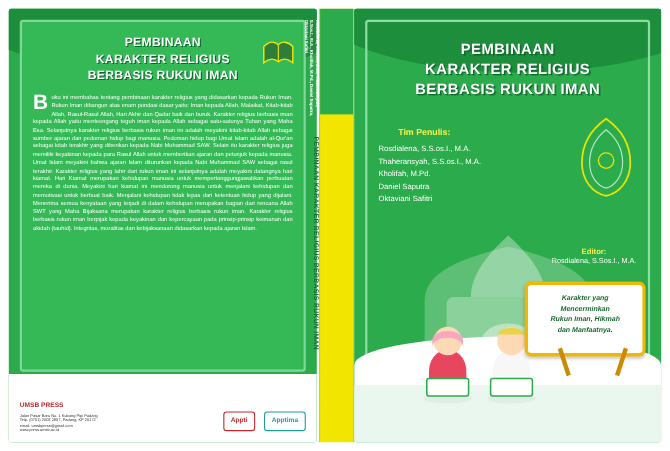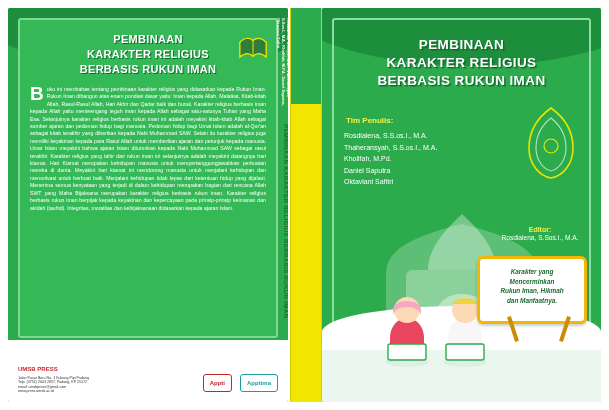--- a/index.html
+++ b/index.html
@@ -110,21 +110,21 @@
     position:absolute;left:10px;top:10px;width:259px;height:374px;
     border:2px solid #8ddca4;border-radius:3px;box-sizing:border-box;
   }
   .front-title{
     position:absolute;left:20px;top:28px;width:239px;text-align:center;
     color:#ffffff;font-weight:bold;line-height:18px;
     font-size:13.5px;letter-spacing:.4px;
     text-shadow:1px 1px 0 #0c6b2b, 2px 2px 0 rgba(0,0,0,.15);
   }
   .authors-head{
-    position:absolute;left:24px;top:108px;
+    position:absolute;left:40px;top:108px;
     color:#f9f24a;font-weight:bold;font-size:8px;
   }
   .authors-list{
     position:absolute;left:22px;top:122px;width:170px;
     color:#ffffff;font-size:7px;line-height:11.5px;
   }
   .ornament{
     position:absolute;right:14px;top:96px;width:72px;height:78px;
     opacity:.95;
   }

